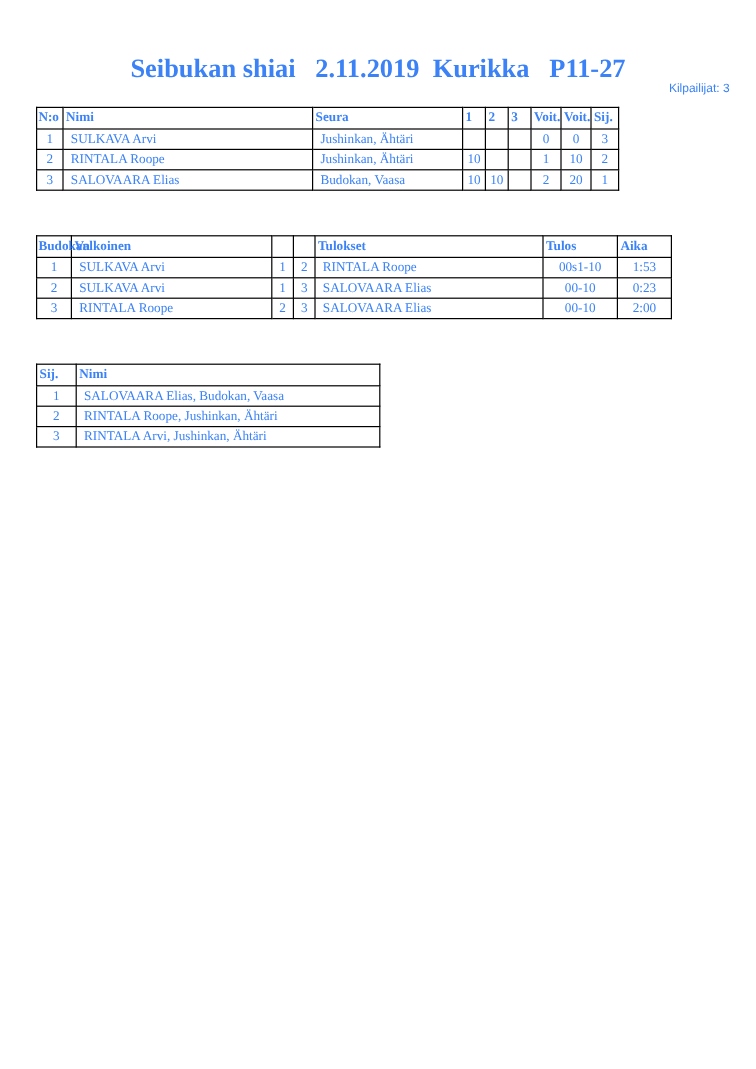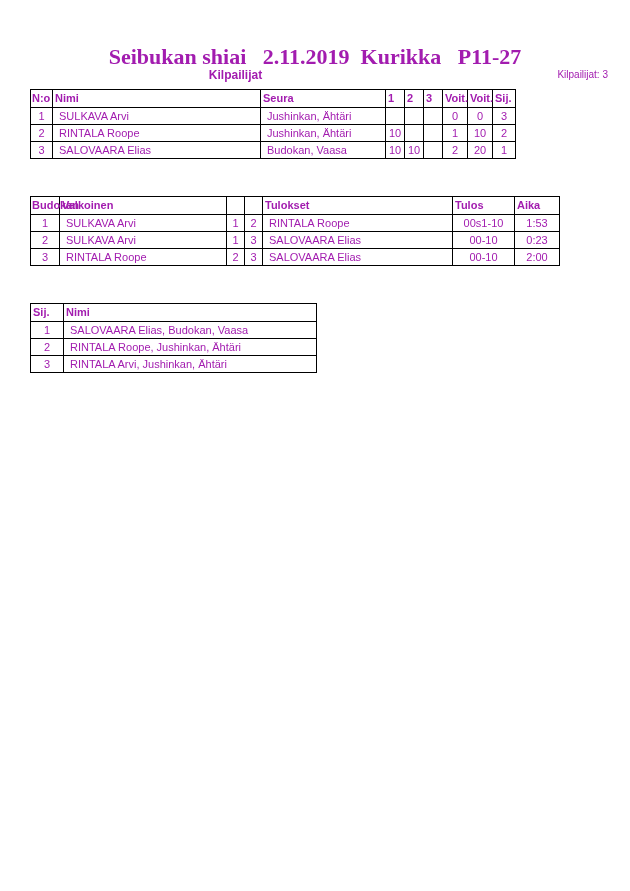--- a/index.html
+++ b/index.html
@@ -2,21 +2,21 @@
 <html><head>
 <meta charset="utf-8">
 <style>
   * { margin:0; padding:0; box-sizing:border-box; }
   html,body { background:#ffffff; }
   .page {
     position:relative;
     width:630px; height:891px;
     margin:0 auto;
     background:#ffffff;
-    color:#a21caf;
+    color:#3b82f6;
     font-family:"Liberation Sans", sans-serif;
     overflow:hidden;
   }
   .title {
     position:absolute; left:0; right:0; top:44px;
     text-align:center;
     font-family:"Liberation Serif", serif;
     font-size:22px; font-weight:bold;
     white-space:pre;
   }
@@ -32,20 +32,21 @@
   .kilp-count {
     position:absolute; right:22px; top:69px;
     font-size:10px; white-space:nowrap;
   }
   table {
     position:absolute;
     border-collapse:collapse;
     table-layout:fixed;
     font-size:11px;
     background:#ffffff;
+    font-family:Liberation Serif, serif;
   }
   th, td {
     border:1px solid #000000;
     height:17px;
     line-height:15px;
     padding:0 2px;
     white-space:nowrap;
     font-weight:normal;
   }
   th {
@@ -60,21 +61,20 @@
   #t2 { left:30px; top:196px; width:529px; }
   #t3 { left:30px; top:303px; width:286px; }
 </style>
 </head>
 <body>
 
 <div class="page">
 
   <h1 class="title">Seibukan shiai   2.11.2019  Kurikka   P11-27</h1>
 
-  <div id="kilp-heading" class="sec-heading">Kilpailijat</div>
   <div class="kilp-count">Kilpailijat: 3</div>
 
   <table id="t1">
     <colgroup>
       <col style="width:22px">
         <col style="width:208px">
         <col style="width:125px">
       <col style="width:19px">
         <col style="width:19px">
         <col style="width:19px">

